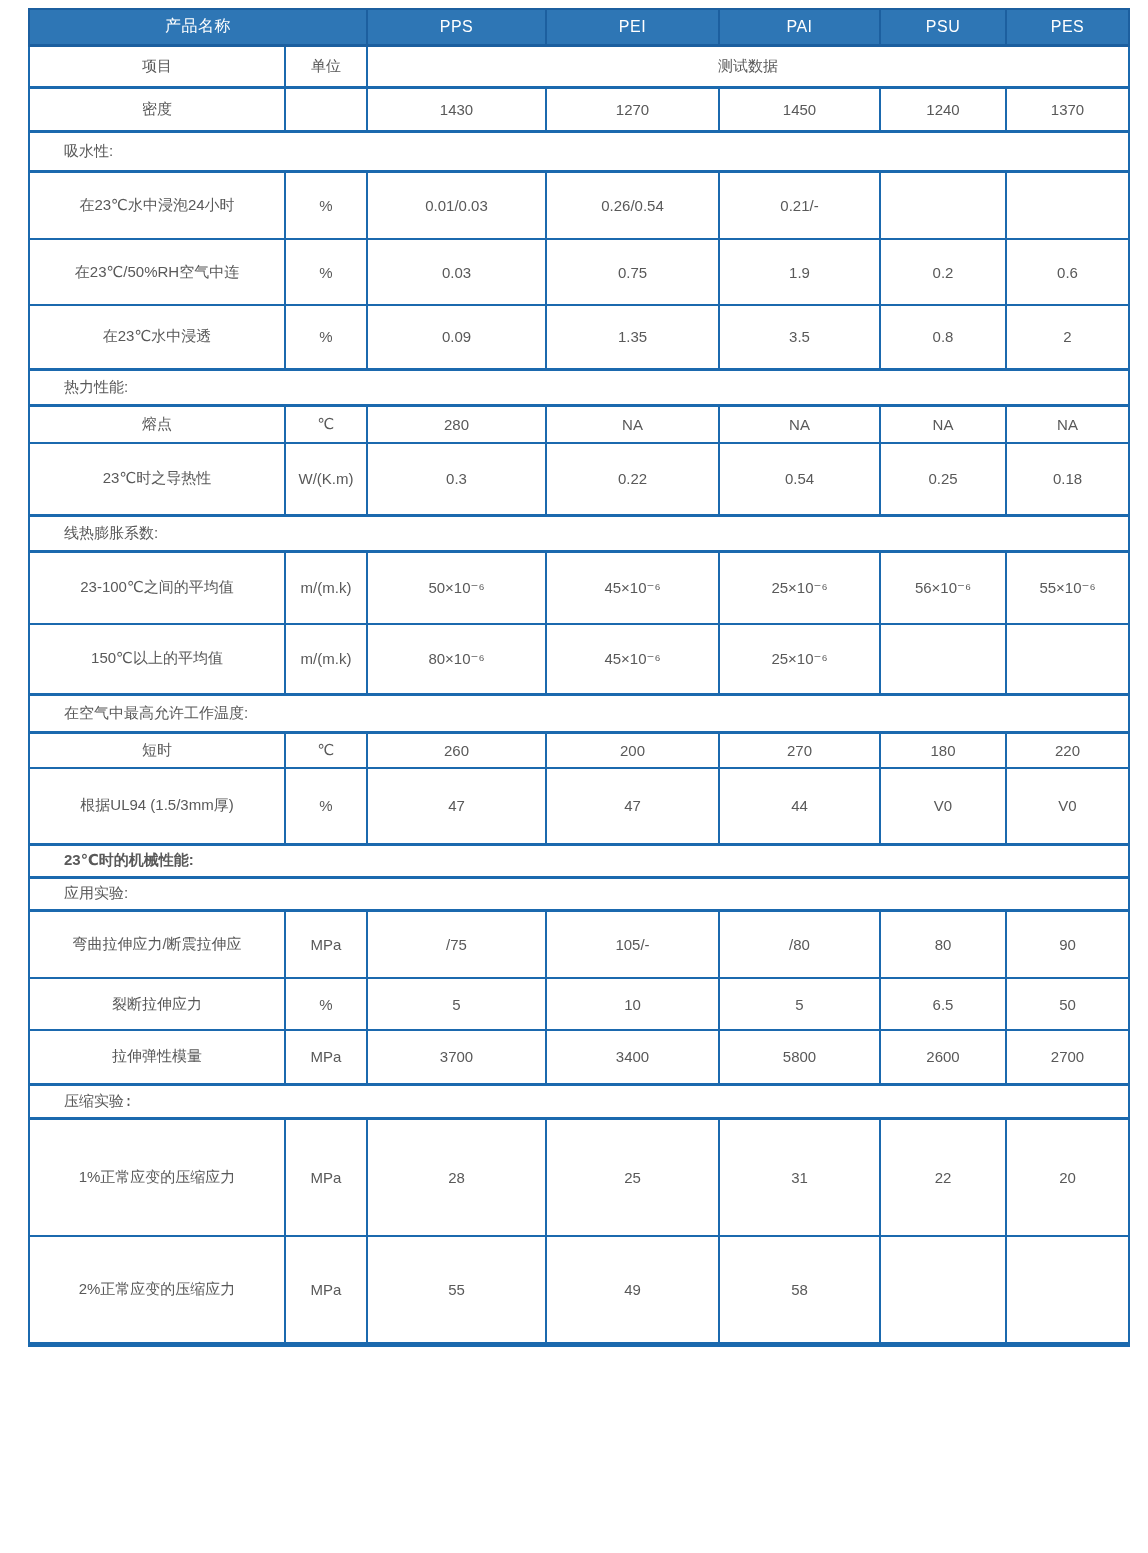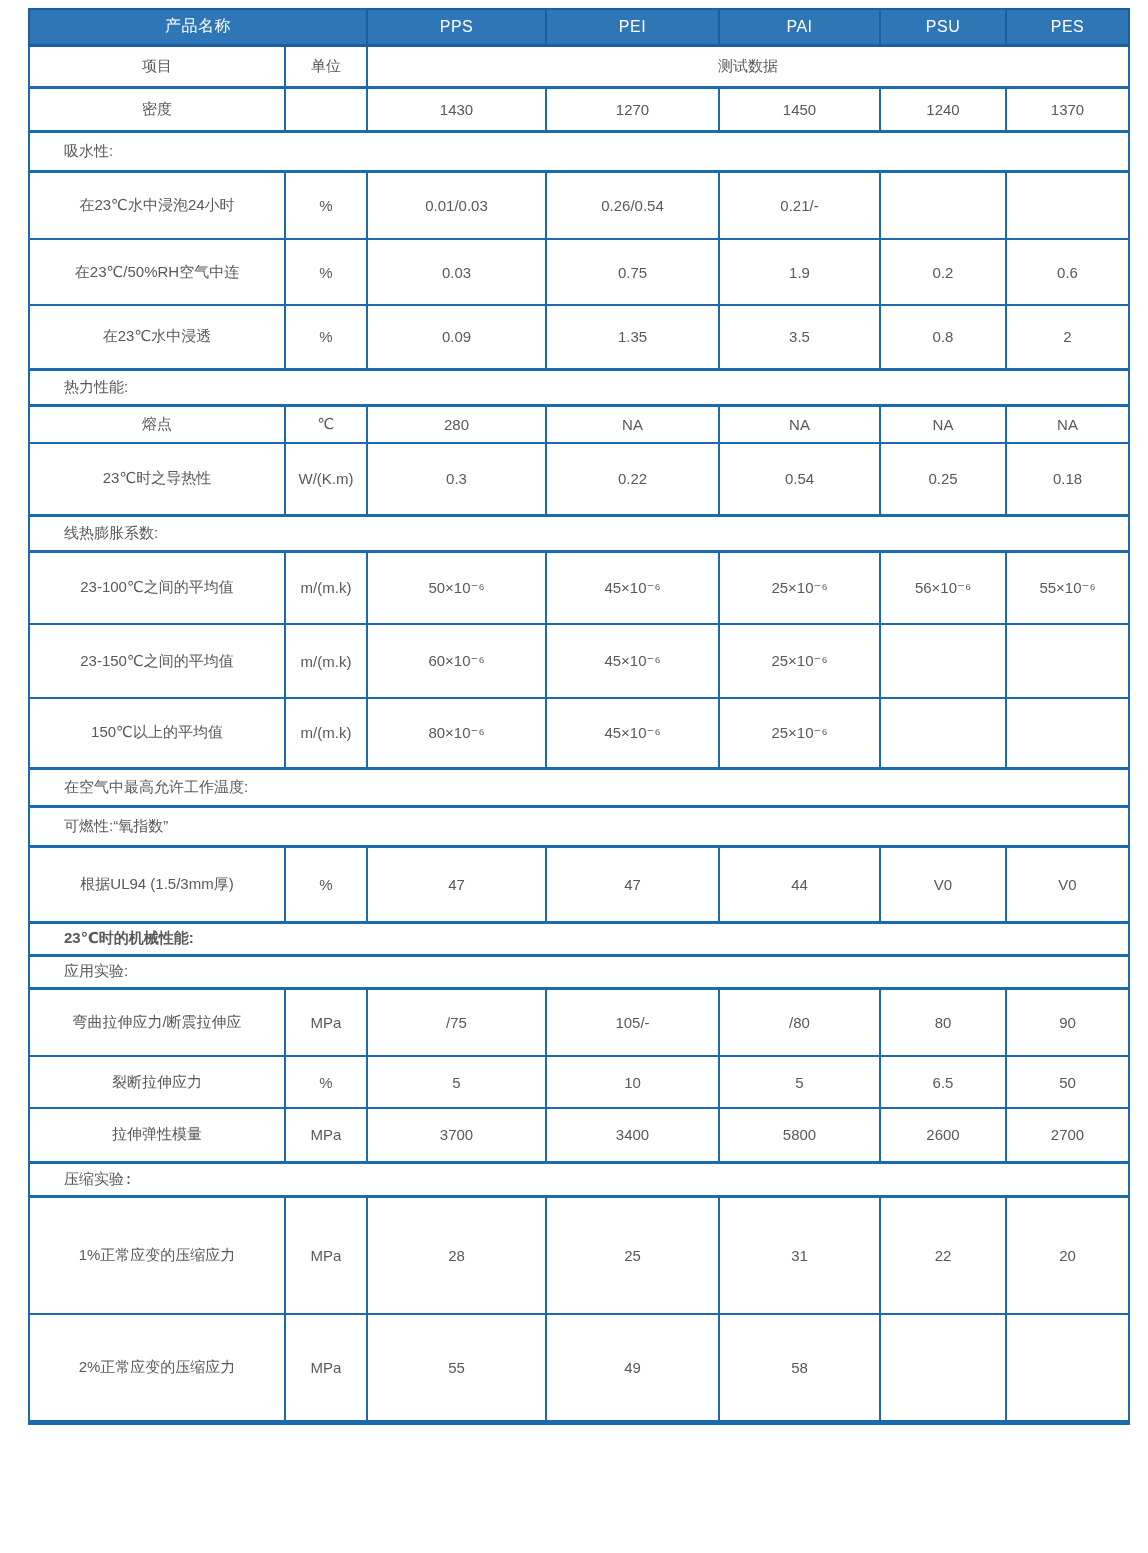--- a/index.html
+++ b/index.html
@@ -143,43 +143,40 @@
         </tr>
         <tr class="r-data" style="height: 73px;">
           <td>23-100℃之间的平均值</td>
           <td>m/(m.k)</td>
           <td>50×10⁻⁶</td>
           <td>45×10⁻⁶</td>
           <td>25×10⁻⁶</td>
           <td>56×10⁻⁶</td>
           <td>55×10⁻⁶</td>
         </tr>
-        <tr class="r-data" style="height: 74px;">
-          <td>23-150℃之间的平均值</td>
-          <td>m/(m.k)</td>
-          <td>60×10⁻⁶</td>
-          <td>45×10⁻⁶</td>
-          <td>25×10⁻⁶</td>
-          <td></td>
-          <td></td>
-        </tr>
         <tr class="r-data" style="height: 70px;">
           <td>150℃以上的平均值</td>
           <td>m/(m.k)</td>
           <td>80×10⁻⁶</td>
           <td>45×10⁻⁶</td>
           <td>25×10⁻⁶</td>
           <td></td>
           <td></td>
         </tr>
         <tr class="r-section" style="height: 38px;">
           <td colspan="7">在空气中最高允许工作温度:</td>
         </tr>
-        <tr class="r-section" style="height: 40px;">
-          <td colspan="7">可燃性:“氧指数”</td>
+        <tr class="r-data" style="height: 36px;">
+          <td>短时</td>
+          <td>℃</td>
+          <td>260</td>
+          <td>200</td>
+          <td>270</td>
+          <td>180</td>
+          <td>220</td>
         </tr>
         <tr class="r-data" style="height: 76px;">
           <td>根据UL94 (1.5/3mm厚)</td>
           <td>%</td>
           <td>47</td>
           <td>47</td>
           <td>44</td>
           <td>V0</td>
           <td>V0</td>
         </tr>

